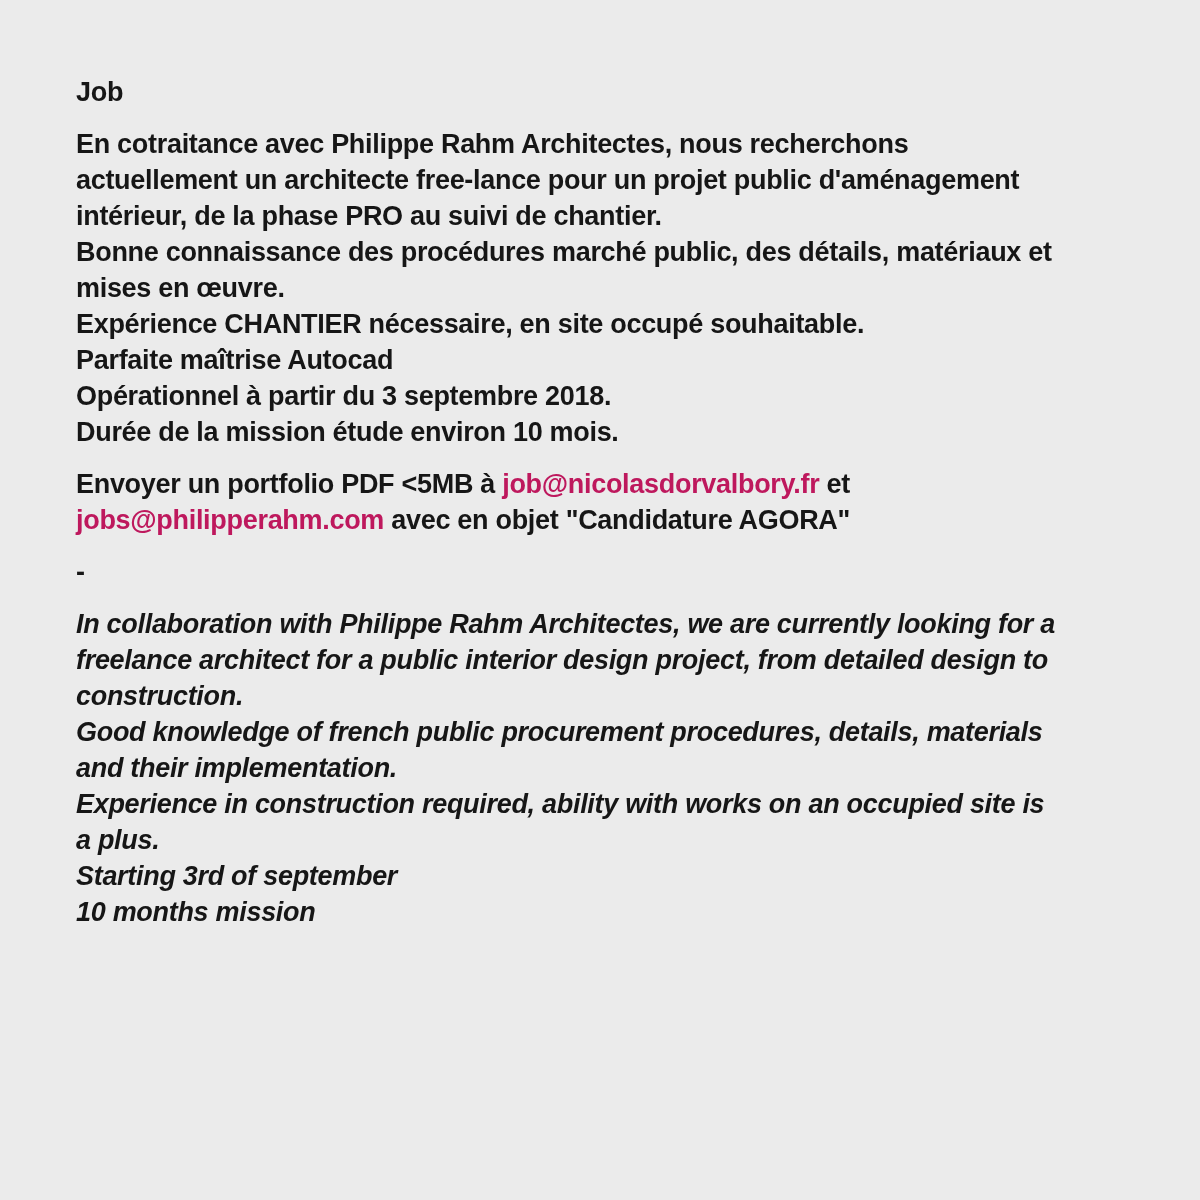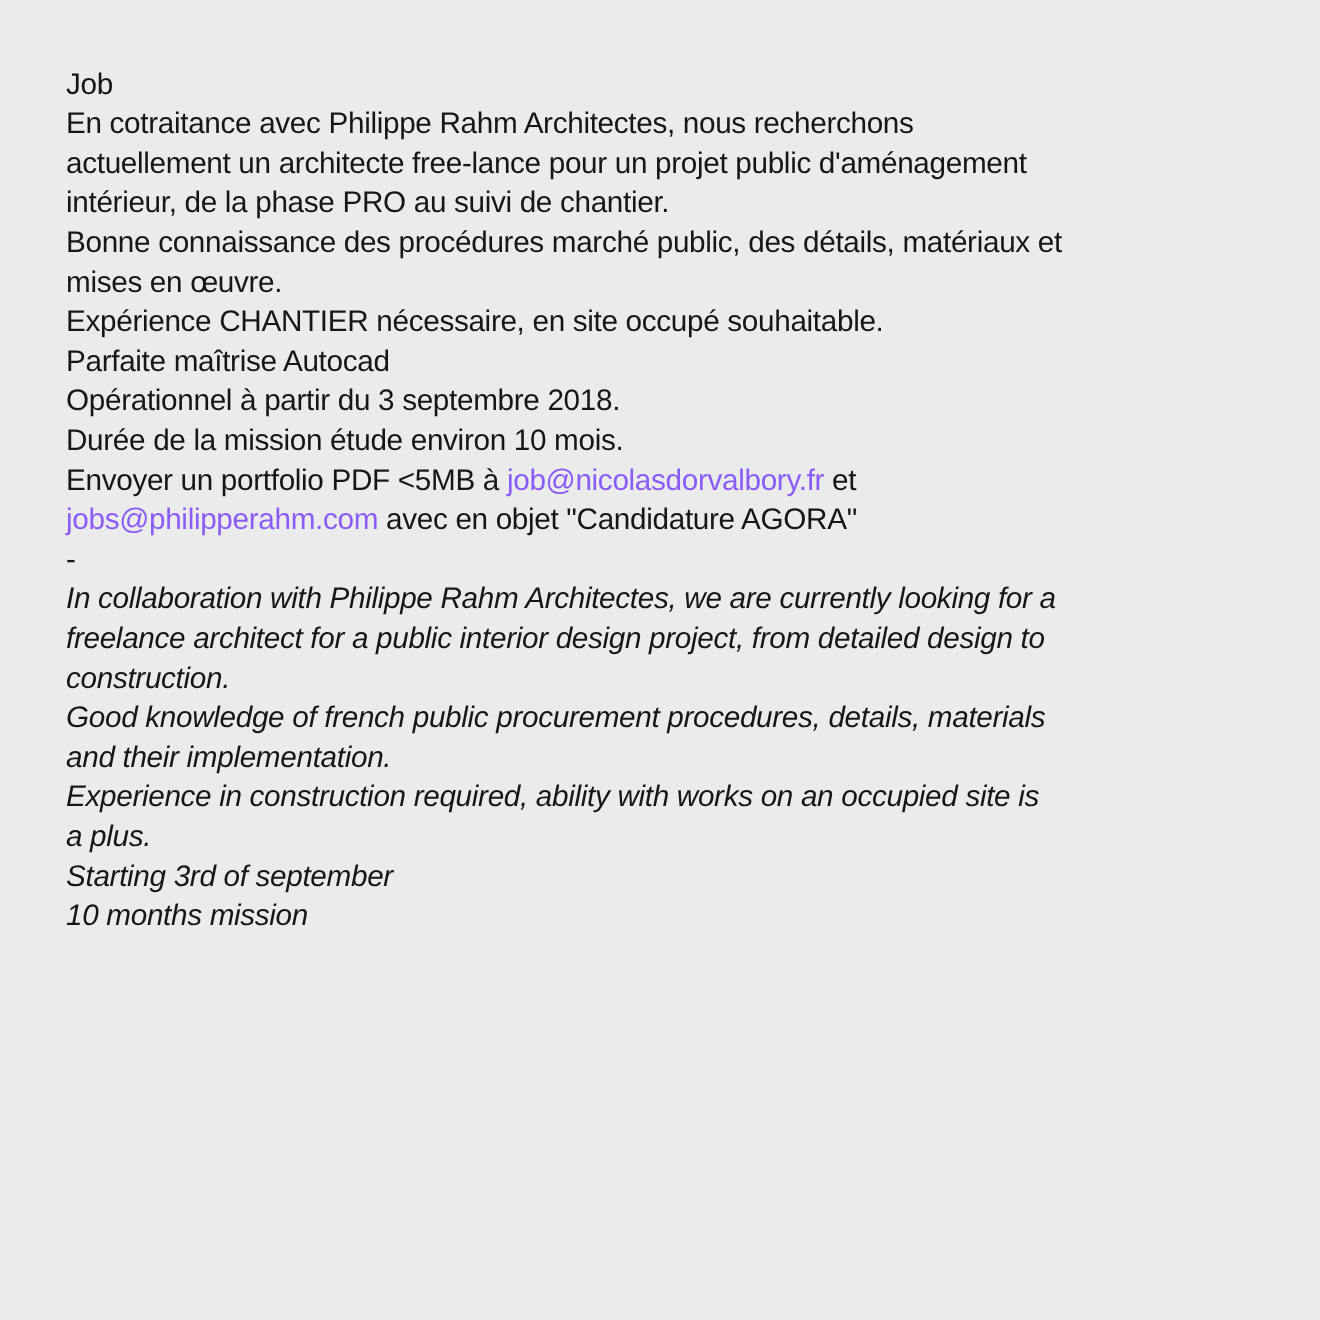--- a/index.html
+++ b/index.html
@@ -20,31 +20,31 @@
     padding: 58px 40px 0 60px;
     color: #161616;
     font-size: 27px;
     line-height: 36px;
     letter-spacing: -0.3px;
   }
   .page > * + * {
     margin-top: 36px;
   }
   .block {
-    margin: 0;
+    margin: 16px;
     padding: 0;
     font-size: 27px;
-    font-weight: 400;
+    font-weight: 700;
     white-space: pre;
   }
   .italic {
     font-style: italic;
   }
   a.link {
-    color: #8b5cf6;
+    color: #be185d;
     text-decoration: none;
     cursor: pointer;
   }
 </style>
 </head>
 <body>
 
 <main class="page">
   <h1 class="block">Job</h1>
 

